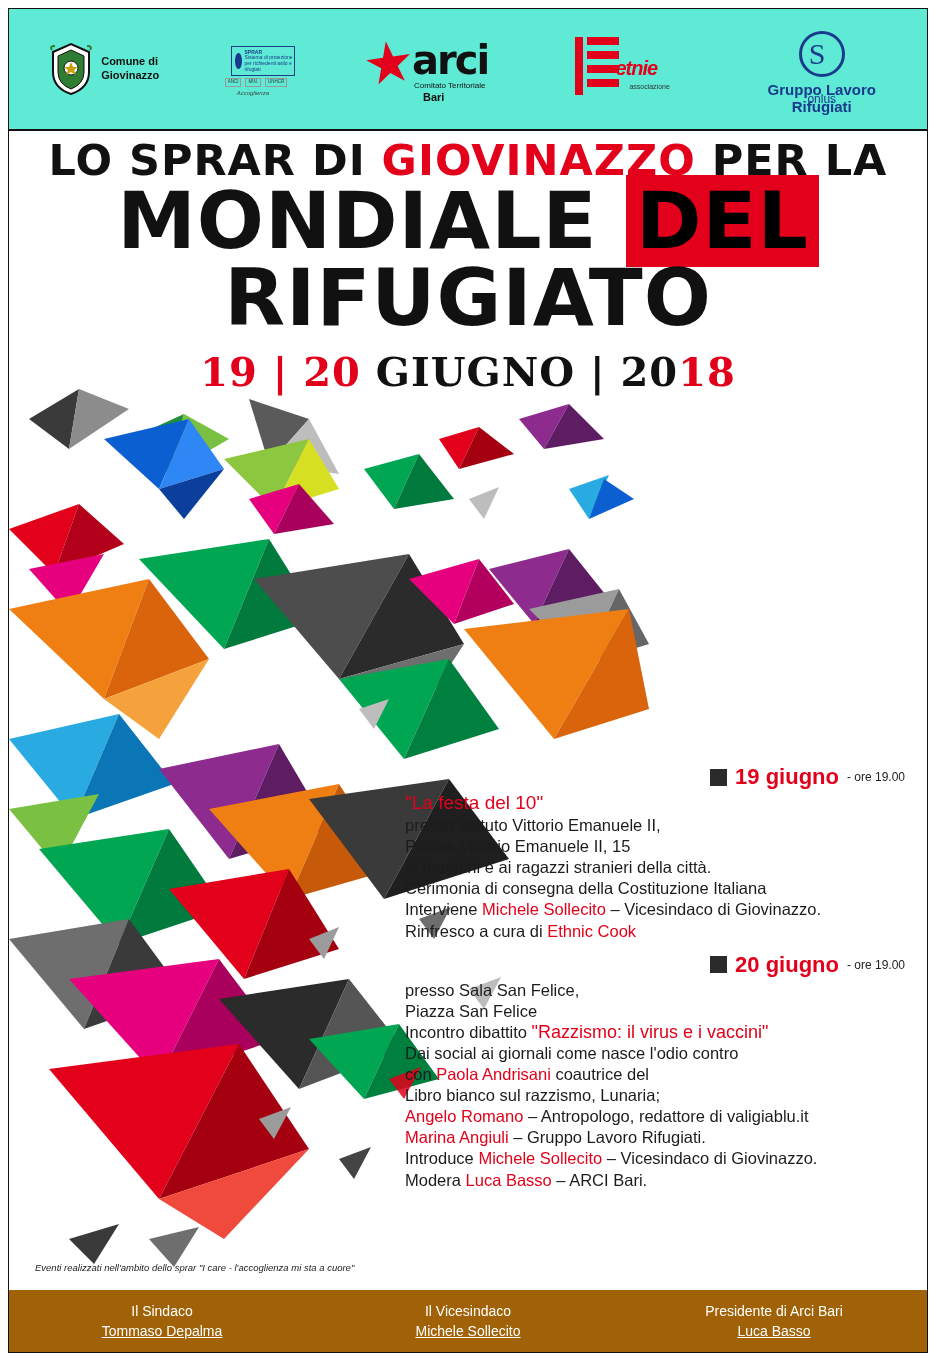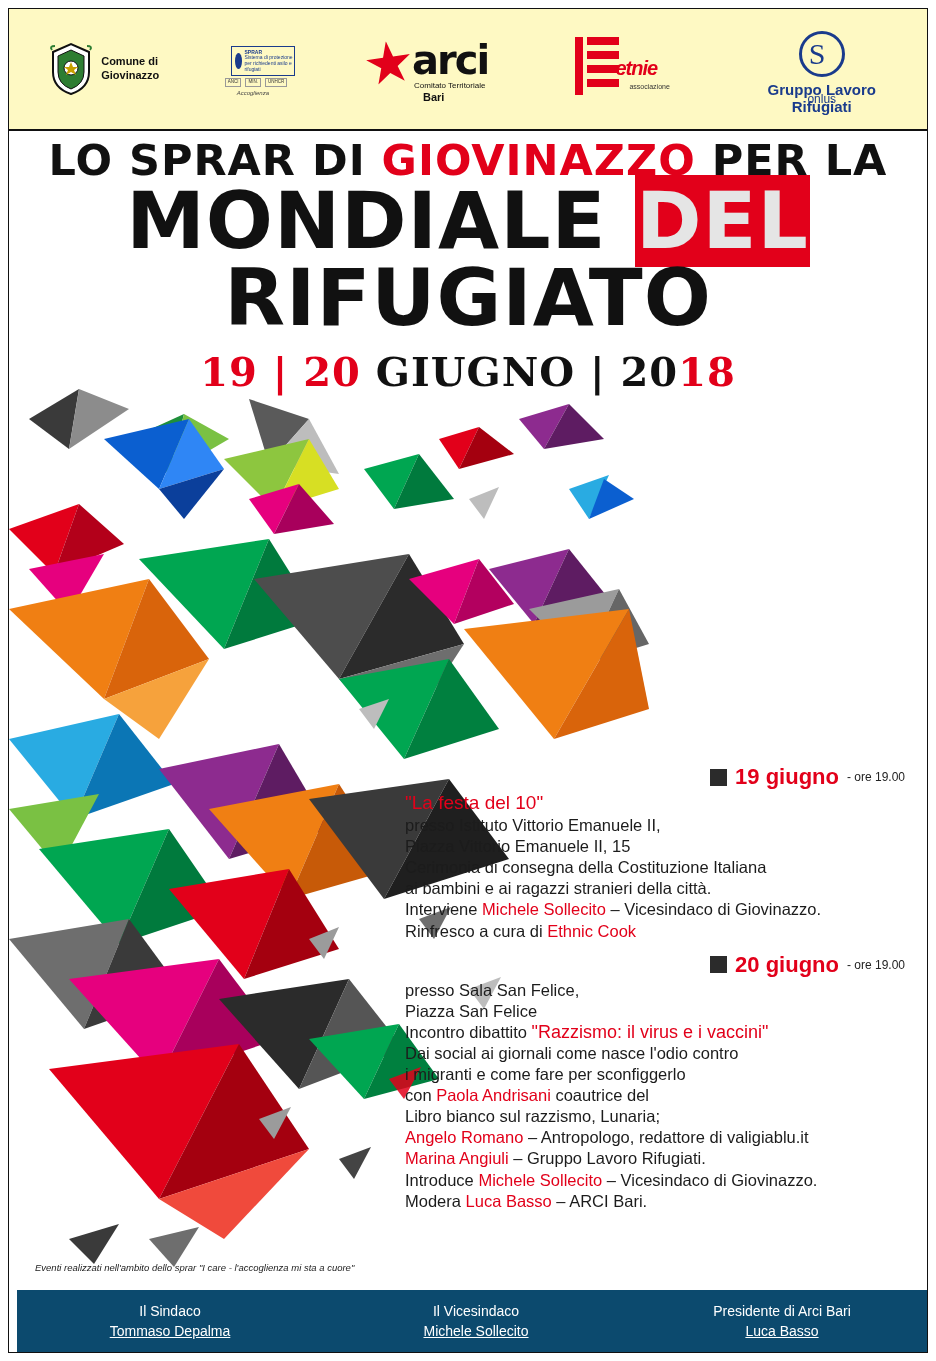--- a/index.html
+++ b/index.html
@@ -18,21 +18,21 @@
     width: 920px; height: 1345px;
     background: #ffffff;
     border: 1px solid #111;
     overflow: hidden;
   }
 
   
   .logobar {
     position: absolute; left:0; top:0;
     width: 918px; height: 122px;
-    background:#fef9c3;
+    background:#5eead4;
     border-bottom: 2px solid #111;
     display:flex; align-items:center; justify-content: space-around;
     padding: 0 30px;
     gap: 35px;
   }
   .logo { display:flex; align-items:center; gap:8px; }
   .logo-crest { width:44px; height:54px; position:relative; }
   .crest-svg { display:block; }
   .logo-text { font-size:11px; font-weight:bold; line-height:1.25; color:#111; }
 
@@ -63,21 +63,21 @@
   .glr-s { position:absolute; left:52px; top:8px; font-size:30px; color:#1a3b8c; font-family:"Liberation Serif", serif; }
   .glr-t1 { position:absolute; left:0; top:52px; width:130px; font-size:15px; font-weight:bold; color:#1a3b8c; }
   .glr-t2 { position:absolute; left:0; top:63px; width:130px; font-size:12px; color:#1a3b8c; }
 
   
   .headline { position:absolute; left:0; top:130px; width:918px; text-align:center; }
   .h-line1 { font-family:"DejaVu Sans", sans-serif; font-weight:bold; font-size:43px; letter-spacing:1px; color:#111; line-height:1; }
   .h-line1 .red { color:#e2001a; }
   .h-line2 { font-family:"DejaVu Sans", sans-serif; font-weight:bold; font-size:79px; color:#111; letter-spacing:1px; line-height:0.95; margin-top:8px; }
   .h-line3 { font-family:"DejaVu Sans", sans-serif; font-weight:bold; font-size:79px; color:#111; letter-spacing:1px; line-height:0.95; margin-top:2px; }
-  .h-del { background:#e2001a; color:#e5e5e5; padding:0 1px; }
+  .h-del { background:#e2001a; color:#000000; padding:0 10px; }
   .h-line4 { font-family:"DejaVu Sans", sans-serif; font-weight:bold; font-size:79px; color:#111; letter-spacing:1px; line-height:0.95; margin-top:2px; }
   .h-date { font-family:"DejaVu Serif", serif; font-weight:bold; font-size:40px; color:#111; margin-top:12px; letter-spacing:1px; }
   .h-date .red { color:#e2001a; }
 
   
   .art { position:absolute; left:0; top:370px; width:640px; height:890px; }
   .art svg { display:block; }
 
   
   .events { position:absolute; right:22px; top:755px; width:500px; text-align:left; }
@@ -89,22 +89,22 @@
   .ev-line { font-size:16.5px; color:#1c1c1c; line-height:1.28; }
   .ev-line .red { color:#e2001a; }
   .blk2 { margin-top:10px; }
   .ev-title2 { font-size:18px; color:#e2001a; }
   .ev-title2 .dark { color:#1c1c1c; font-size:16.5px;}
 
   .note { position:absolute; left:26px; top:1253px; width:420px; font-size:9.5px; color:#222; font-style:italic;}
 
   
   .footer {
-    position:absolute; left:8px; bottom:0; width:918px; height:62px;
-    background:#0c4a6e; color:#fff;
+    position:absolute; left:0; bottom:0; width:918px; height:62px;
+    background:#a16207; color:#fff;
     display:flex; align-items:center;
   }
   .f-col { flex:1; text-align:center; font-size:14px; line-height:1.45; }
   .f-col .role { display:block; }
   .f-col .name { display:block;text-decoration:underline; }
 </style>
 </head>
 <body>
 
 <div class="poster">
@@ -289,37 +289,36 @@
 
     <div class="event-block">
       <div class="ev-head">
         <span class="ev-square"></span>
         <span class="ev-date">19 giugno</span>
         <span class="ev-time">- ore 19.00</span>
       </div>
       <div class="ev-title">"La festa del 10"</div>
       <div class="ev-line">presso Istituto Vittorio Emanuele II,</div>
       <div class="ev-line">Piazza Vittorio Emanuele II, 15</div>
+      <div class="ev-line">ai bambini e ai ragazzi stranieri della città.</div>
       <div class="ev-line">Cerimonia di consegna della Costituzione Italiana</div>
-      <div class="ev-line">ai bambini e ai ragazzi stranieri della città.</div>
       <div class="ev-line"><span>Interviene </span><span class="red">Michele Sollecito</span><span> – Vicesindaco di Giovinazzo.</span></div>
       <div class="ev-line"><span>Rinfresco a cura di </span><span class="red">Ethnic Cook</span></div>
     </div>
 
     <div class="event-block blk2">
       <div class="ev-head">
         <span class="ev-square"></span>
         <span class="ev-date">20 giugno</span>
         <span class="ev-time">- ore 19.00</span>
       </div>
       <div class="ev-line">presso Sala San Felice,</div>
       <div class="ev-line">Piazza San Felice</div>
       <div class="ev-title2"><span class="dark">Incontro dibattito </span><span>"Razzismo: il virus e i vaccini"</span></div>
       <div class="ev-line">Dai social ai giornali come nasce l'odio contro</div>
-      <div class="ev-line">i migranti e come fare per sconfiggerlo</div>
       <div class="ev-line"><span>con </span><span class="red">Paola Andrisani</span><span> coautrice del</span></div>
       <div class="ev-line">Libro bianco sul razzismo, Lunaria;</div>
       <div class="ev-line"><span class="red">Angelo Romano</span><span> – Antropologo, redattore di valigiablu.it</span></div>
       <div class="ev-line"><span class="red">Marina Angiuli</span><span> – Gruppo Lavoro Rifugiati.</span></div>
       <div class="ev-line"><span>Introduce </span><span class="red">Michele Sollecito</span><span> – Vicesindaco di Giovinazzo.</span></div>
       <div class="ev-line"><span>Modera </span><span class="red">Luca Basso</span><span> – ARCI Bari.</span></div>
     </div>
   </div>
 
   <div class="note">Eventi realizzati nell'ambito dello sprar "I care - l'accoglienza mi sta a cuore"</div>

